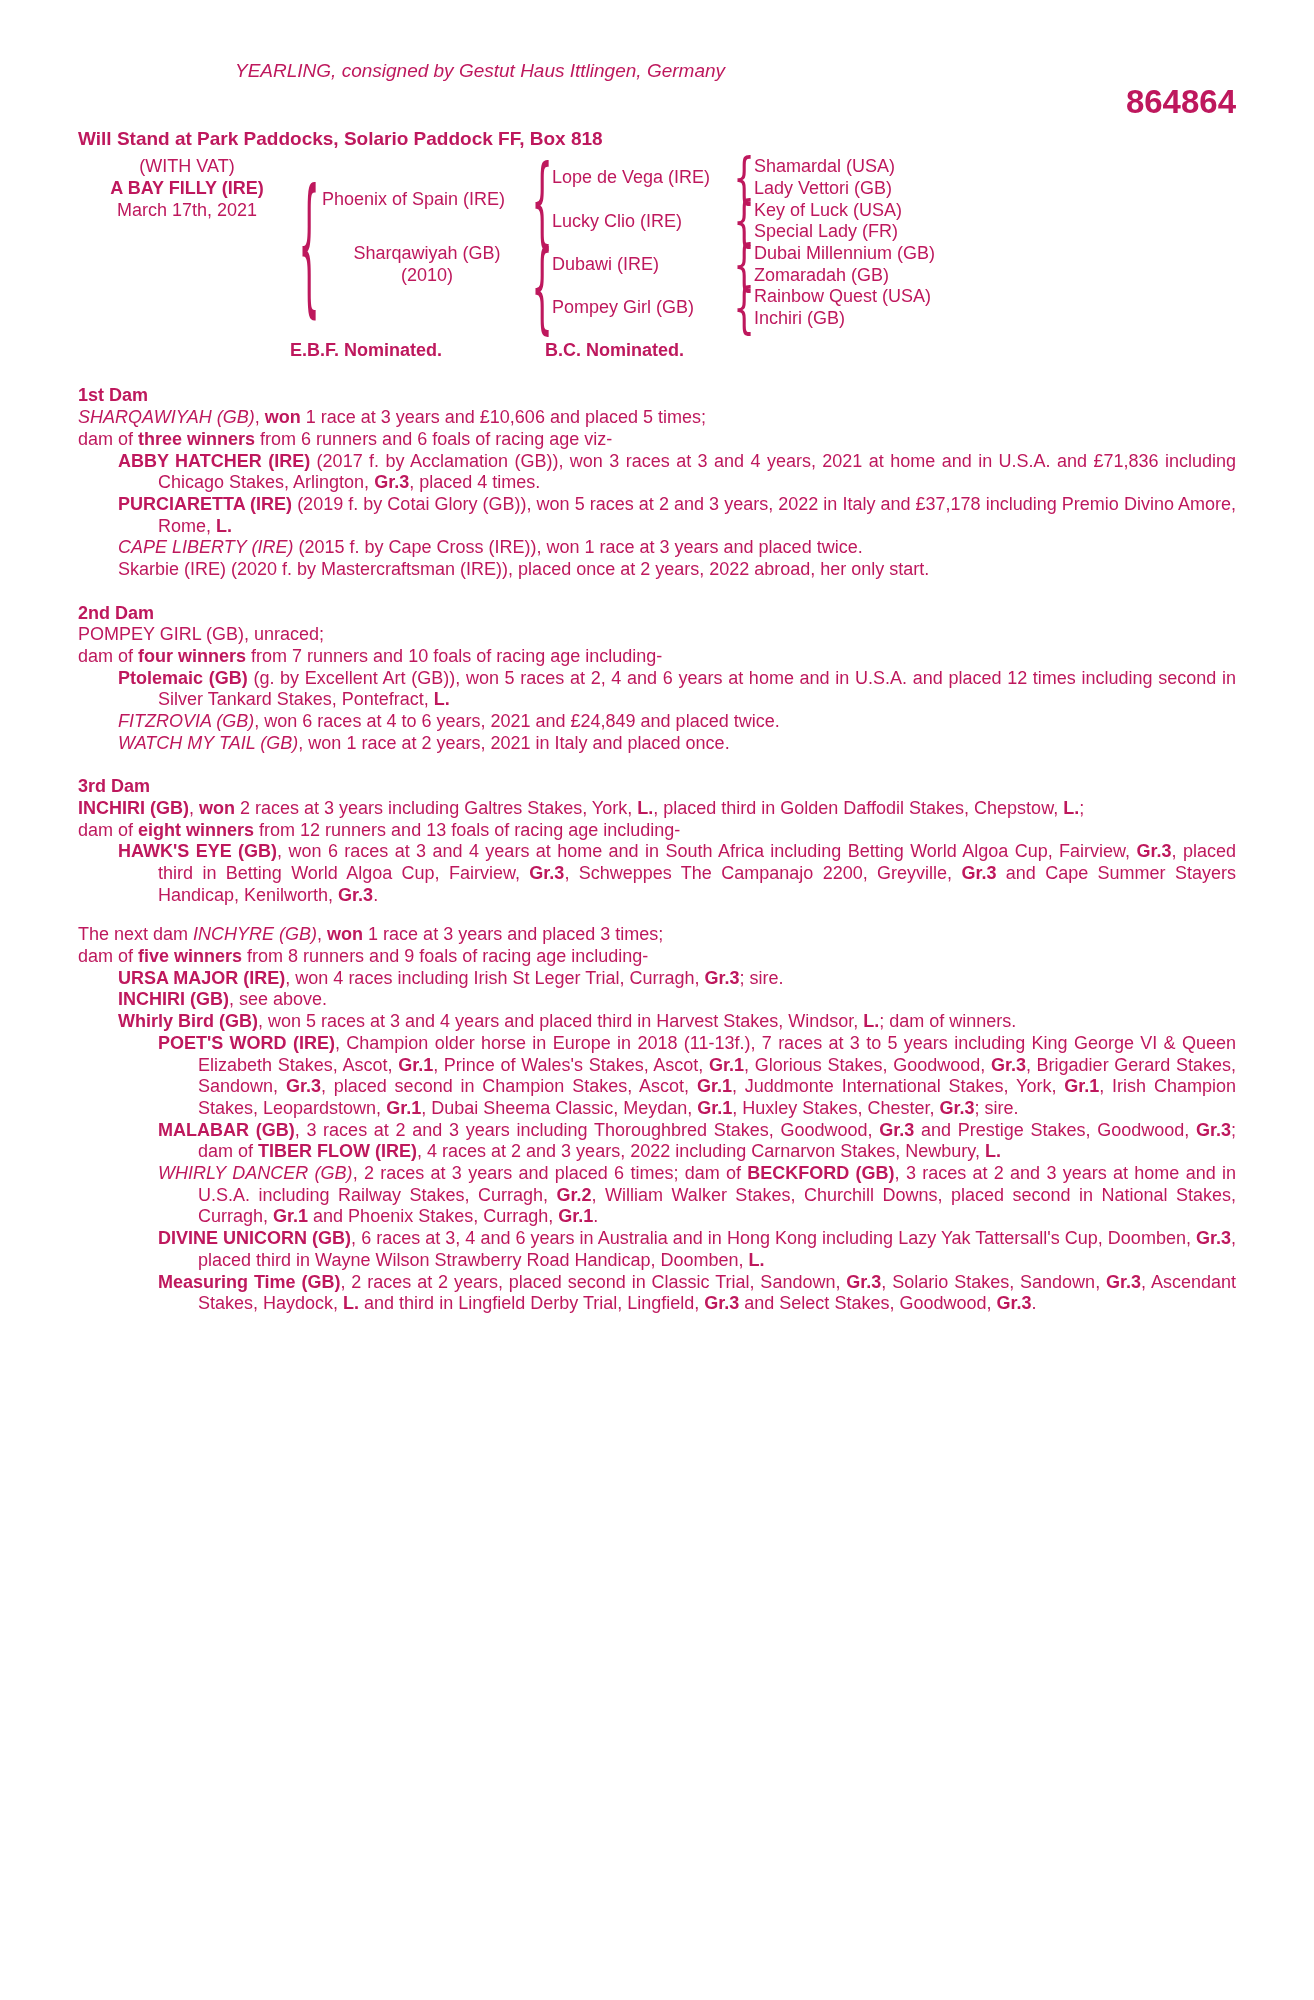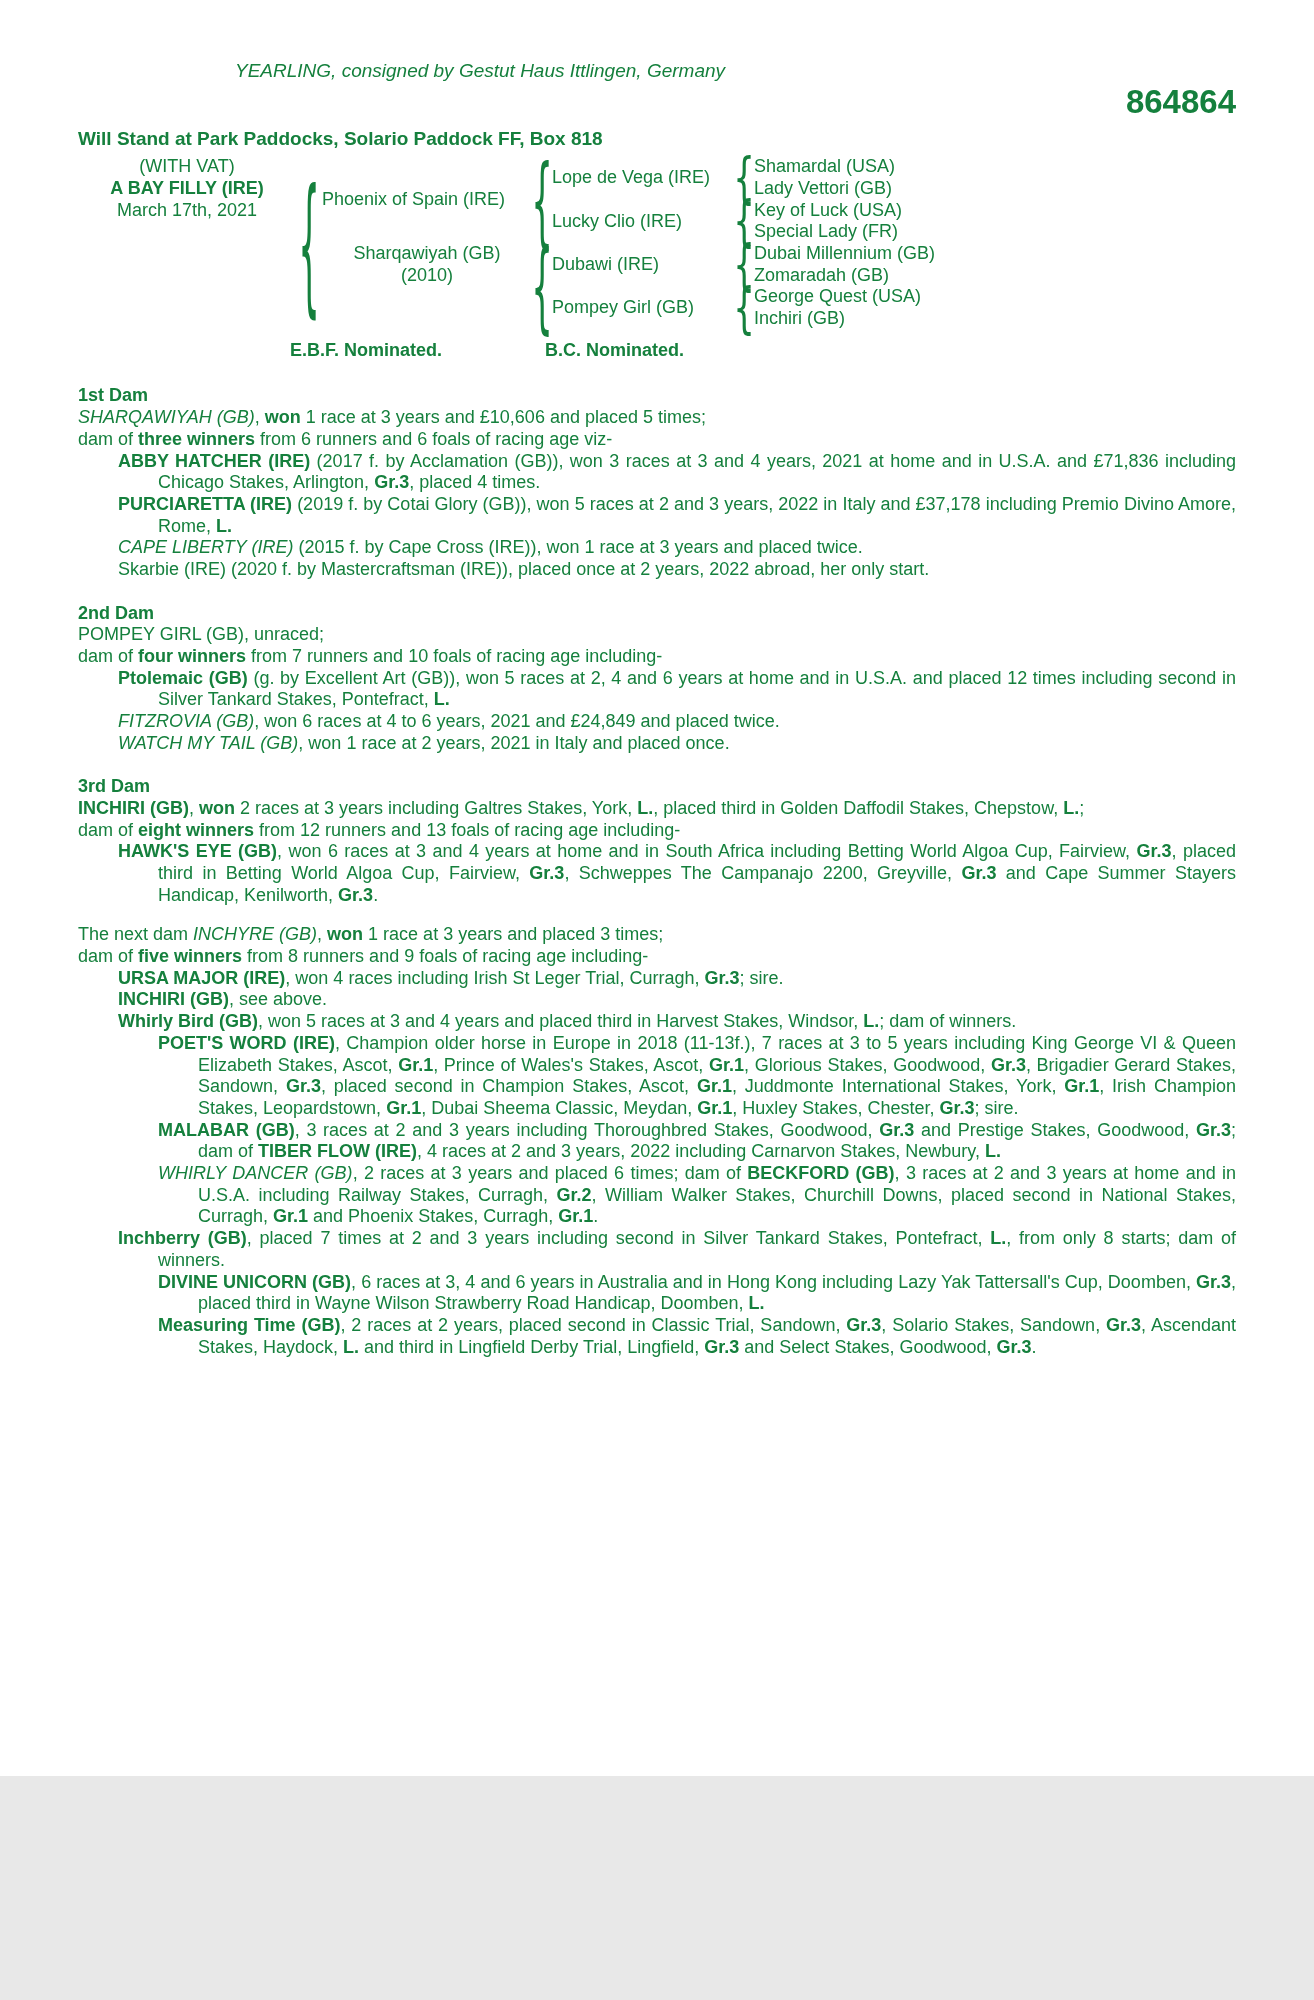--- a/index.html
+++ b/index.html
@@ -1,17 +1,17 @@
 <!DOCTYPE html>
 <html><head>
 <meta charset="utf-8">
 <style>
   html,body { margin:0; padding:0; background:#e8e8e8; }
   .page {
-    width:1314px; height:1776px; background:#ffffff; color:#15803d;
+    width:1314px; height:2000px; background:#ffffff; color:#be185d;
     font-family:"Liberation Sans", sans-serif; font-size:18px;
     position:relative; margin:0 auto; overflow:hidden;
   }
   .content { margin:0 78px; }
 
   .consignor {
     padding-top:60px; font-style:italic; font-size:19px;
     padding-left:157px; white-space:nowrap;
   }
   .lot-row {
@@ -106,21 +106,21 @@
       <div class="brace" style="grid-row:7/9;grid-column:6;">
           <span class="br2">{</span>
         </div>
 
       <div class="ped-cell" style="grid-row:1;grid-column:7;">Shamardal (USA)</div>
       <div class="ped-cell" style="grid-row:2;grid-column:7;">Lady Vettori (GB)</div>
       <div class="ped-cell" style="grid-row:3;grid-column:7;">Key of Luck (USA)</div>
       <div class="ped-cell" style="grid-row:4;grid-column:7;">Special Lady (FR)</div>
       <div class="ped-cell" style="grid-row:5;grid-column:7;">Dubai Millennium (GB)</div>
       <div class="ped-cell" style="grid-row:6;grid-column:7;">Zomaradah (GB)</div>
-      <div class="ped-cell" style="grid-row:7;grid-column:7;">George Quest (USA)</div>
+      <div class="ped-cell" style="grid-row:7;grid-column:7;">Rainbow Quest (USA)</div>
       <div class="ped-cell" style="grid-row:8;grid-column:7;">Inchiri (GB)</div>
     </div>
 
     <div class="nominations">
       <span class="nom-ebf">E.B.F. Nominated.</span>
       <span class="nom-bc">B.C. Nominated.</span>
     </div>
 
     <div class="body-text">
         <div class="heading">1st Dam</div>
@@ -141,19 +141,18 @@
         <div class="para l0"><span>dam of </span><span class="b">eight winners</span><span> from 12 runners and 13 foals of racing age including-</span></div>
         <div class="para l1"><span class="b">HAWK'S EYE (GB)</span><span>, won 6 races at 3 and 4 years at home and in South Africa including Betting World Algoa Cup, Fairview, </span><span class="b">Gr.3</span><span>, placed third in Betting World Algoa Cup, Fairview, </span><span class="b">Gr.3</span><span>, Schweppes The Campanajo 2200, Greyville, </span><span class="b">Gr.3</span><span> and Cape Summer Stayers Handicap, Kenilworth, </span><span class="b">Gr.3</span><span>.</span></div>
         <div class="para l0 gap"><span>The next dam </span><span class="i">INCHYRE (GB)</span><span>, </span><span class="b">won</span><span> 1 race at 3 years and placed 3 times;</span></div>
         <div class="para l0"><span>dam of </span><span class="b">five winners</span><span> from 8 runners and 9 foals of racing age including-</span></div>
         <div class="para l1"><span class="b">URSA MAJOR (IRE)</span><span>, won 4 races including Irish St Leger Trial, Curragh, </span><span class="b">Gr.3</span><span>; sire.</span></div>
         <div class="para l1"><span class="b">INCHIRI (GB)</span><span>, see above.</span></div>
         <div class="para l1"><span class="b">Whirly Bird (GB)</span><span>, won 5 races at 3 and 4 years and placed third in Harvest Stakes, Windsor, </span><span class="b">L.</span><span>; dam of winners.</span></div>
         <div class="para l2"><span class="b">POET'S WORD (IRE)</span><span>, Champion older horse in Europe in 2018 (11-13f.), 7 races at 3 to 5 years including King George VI &amp; Queen Elizabeth Stakes, Ascot, </span><span class="b">Gr.1</span><span>, Prince of Wales's Stakes, Ascot, </span><span class="b">Gr.1</span><span>, Glorious Stakes, Goodwood, </span><span class="b">Gr.3</span><span>, Brigadier Gerard Stakes, Sandown, </span><span class="b">Gr.3</span><span>, placed second in Champion Stakes, Ascot, </span><span class="b">Gr.1</span><span>, Juddmonte International Stakes, York, </span><span class="b">Gr.1</span><span>, Irish Champion Stakes, Leopardstown, </span><span class="b">Gr.1</span><span>, Dubai Sheema Classic, Meydan, </span><span class="b">Gr.1</span><span>, Huxley Stakes, Chester, </span><span class="b">Gr.3</span><span>; sire.</span></div>
         <div class="para l2"><span class="b">MALABAR (GB)</span><span>, 3 races at 2 and 3 years including Thoroughbred Stakes, Goodwood, </span><span class="b">Gr.3</span><span> and Prestige Stakes, Goodwood, </span><span class="b">Gr.3</span><span>; dam of </span><span class="b">TIBER FLOW (IRE)</span><span>, 4 races at 2 and 3 years, 2022 including Carnarvon Stakes, Newbury, </span><span class="b">L.</span></div>
         <div class="para l2"><span class="i">WHIRLY DANCER (GB)</span><span>, 2 races at 3 years and placed 6 times; dam of </span><span class="b">BECKFORD (GB)</span><span>, 3 races at 2 and 3 years at home and in U.S.A. including Railway Stakes, Curragh, </span><span class="b">Gr.2</span><span>, William Walker Stakes, Churchill Downs, placed second in National Stakes, Curragh, </span><span class="b">Gr.1</span><span> and Phoenix Stakes, Curragh, </span><span class="b">Gr.1</span><span>.</span></div>
-        <div class="para l1"><span class="b">Inchberry (GB)</span><span>, placed 7 times at 2 and 3 years including second in Silver Tankard Stakes, Pontefract, </span><span class="b">L.</span><span>, from only 8 starts; dam of winners.</span></div>
         <div class="para l2"><span class="b">DIVINE UNICORN (GB)</span><span>, 6 races at 3, 4 and 6 years in Australia and in Hong Kong including Lazy Yak Tattersall's Cup, Doomben, </span><span class="b">Gr.3</span><span>, placed third in Wayne Wilson Strawberry Road Handicap, Doomben, </span><span class="b">L.</span></div>
         <div class="para l2"><span class="b">Measuring Time (GB)</span><span>, 2 races at 2 years, placed second in Classic Trial, Sandown, </span><span class="b">Gr.3</span><span>, Solario Stakes, Sandown, </span><span class="b">Gr.3</span><span>, Ascendant Stakes, Haydock, </span><span class="b">L.</span><span> and third in Lingfield Derby Trial, Lingfield, </span><span class="b">Gr.3</span><span> and Select Stakes, Goodwood, </span><span class="b">Gr.3</span><span>.</span></div>
       </div>
 
   </div>
 </div>
 
 </body></html>

